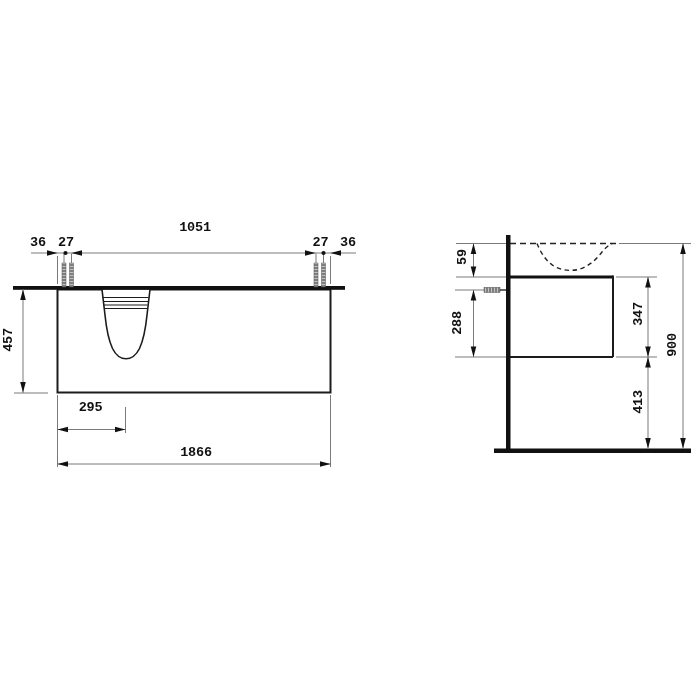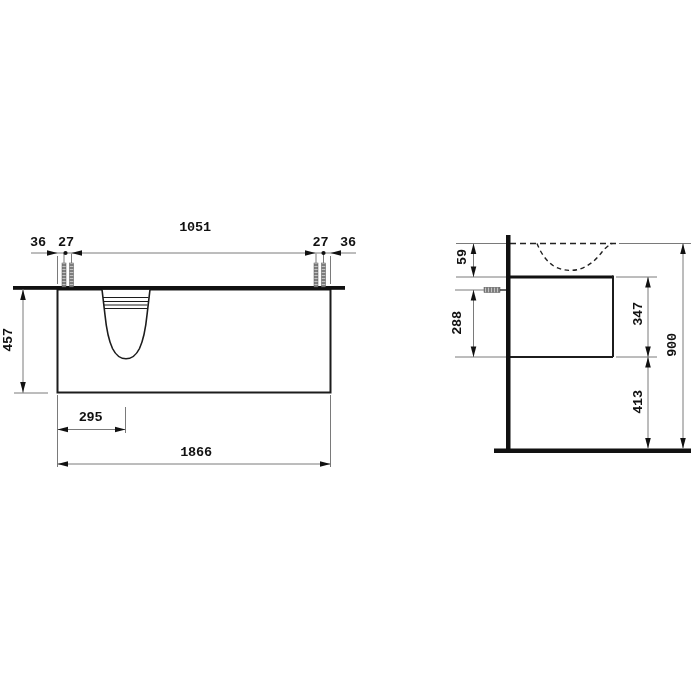--- a/index.html
+++ b/index.html
@@ -147,21 +147,21 @@
       </g>
     </g>
   </svg>
 
   <div class="dim-label" style="left:38px;top:243px">36</div>
   <div class="dim-label" style="left:66px;top:242.5px">27</div>
   <div class="dim-label" style="left:195px;top:228px">1051</div>
   <div class="dim-label" style="left:320.5px;top:242.5px">27</div>
   <div class="dim-label" style="left:348px;top:243px">36</div>
   <div class="dim-label vert" style="left:9px;top:340px">457</div>
-  <div class="dim-label" style="left:90.5px;top:418px">295</div>
+  <div class="dim-label" style="left:90.5px;top:408px">295</div>
   <div class="dim-label" style="left:196px;top:452.5px">1866</div>
 
   <div class="dim-label vert" style="left:462.5px;top:257px">59</div>
   <div class="dim-label vert" style="left:457.5px;top:323px">288</div>
   <div class="dim-label vert" style="left:638.5px;top:314px">347</div>
   <div class="dim-label vert" style="left:638.5px;top:402px">413</div>
   <div class="dim-label vert" style="left:672.5px;top:345px">900</div>
 
 </div>
 

